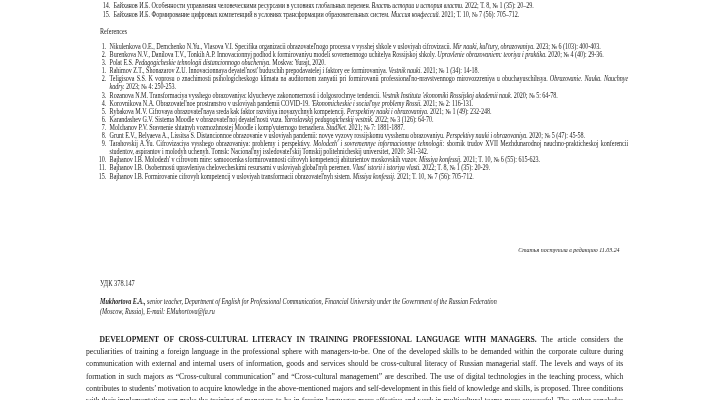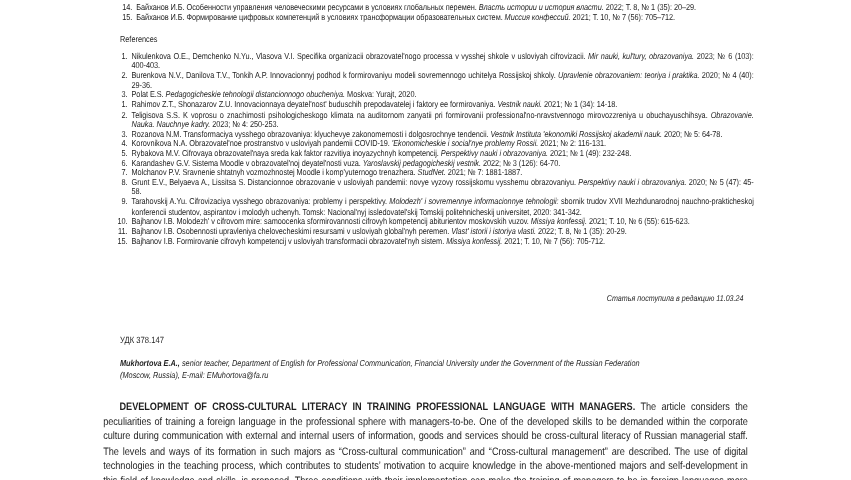--- a/index.html
+++ b/index.html
@@ -1,18 +1,18 @@
 <!DOCTYPE html>
 <html><head>
 <meta charset="utf-8">
 <style>
   html,body{margin:0;padding:0;background:#ffffff;}
   .page{
     position:relative;width:709px;height:400px;background:#ffffff;
-    overflow:hidden;font-family:Liberation Sans, sans-serif;
+    overflow:hidden;font-family:Liberation Serif, serif;
     color:#1e1e1e;
   }
   .condensed{transform:scaleX(0.85);transform-origin:0 0;}
   .it{font-style:italic;}
   .b{font-weight:bold;}
 
   .top-list{position:absolute;left:100px;top:2px;width:626px;font-size:7.2px;line-height:8.6px;letter-spacing:-0.05px;}
   .refs-heading{position:absolute;left:100px;top:28px;width:300px;font-size:7.2px;}
   .ref-list{position:absolute;left:96px;top:43px;width:626px;font-size:7.2px;line-height:8.1px;letter-spacing:-0.05px;}
   .li{display:flex;}

